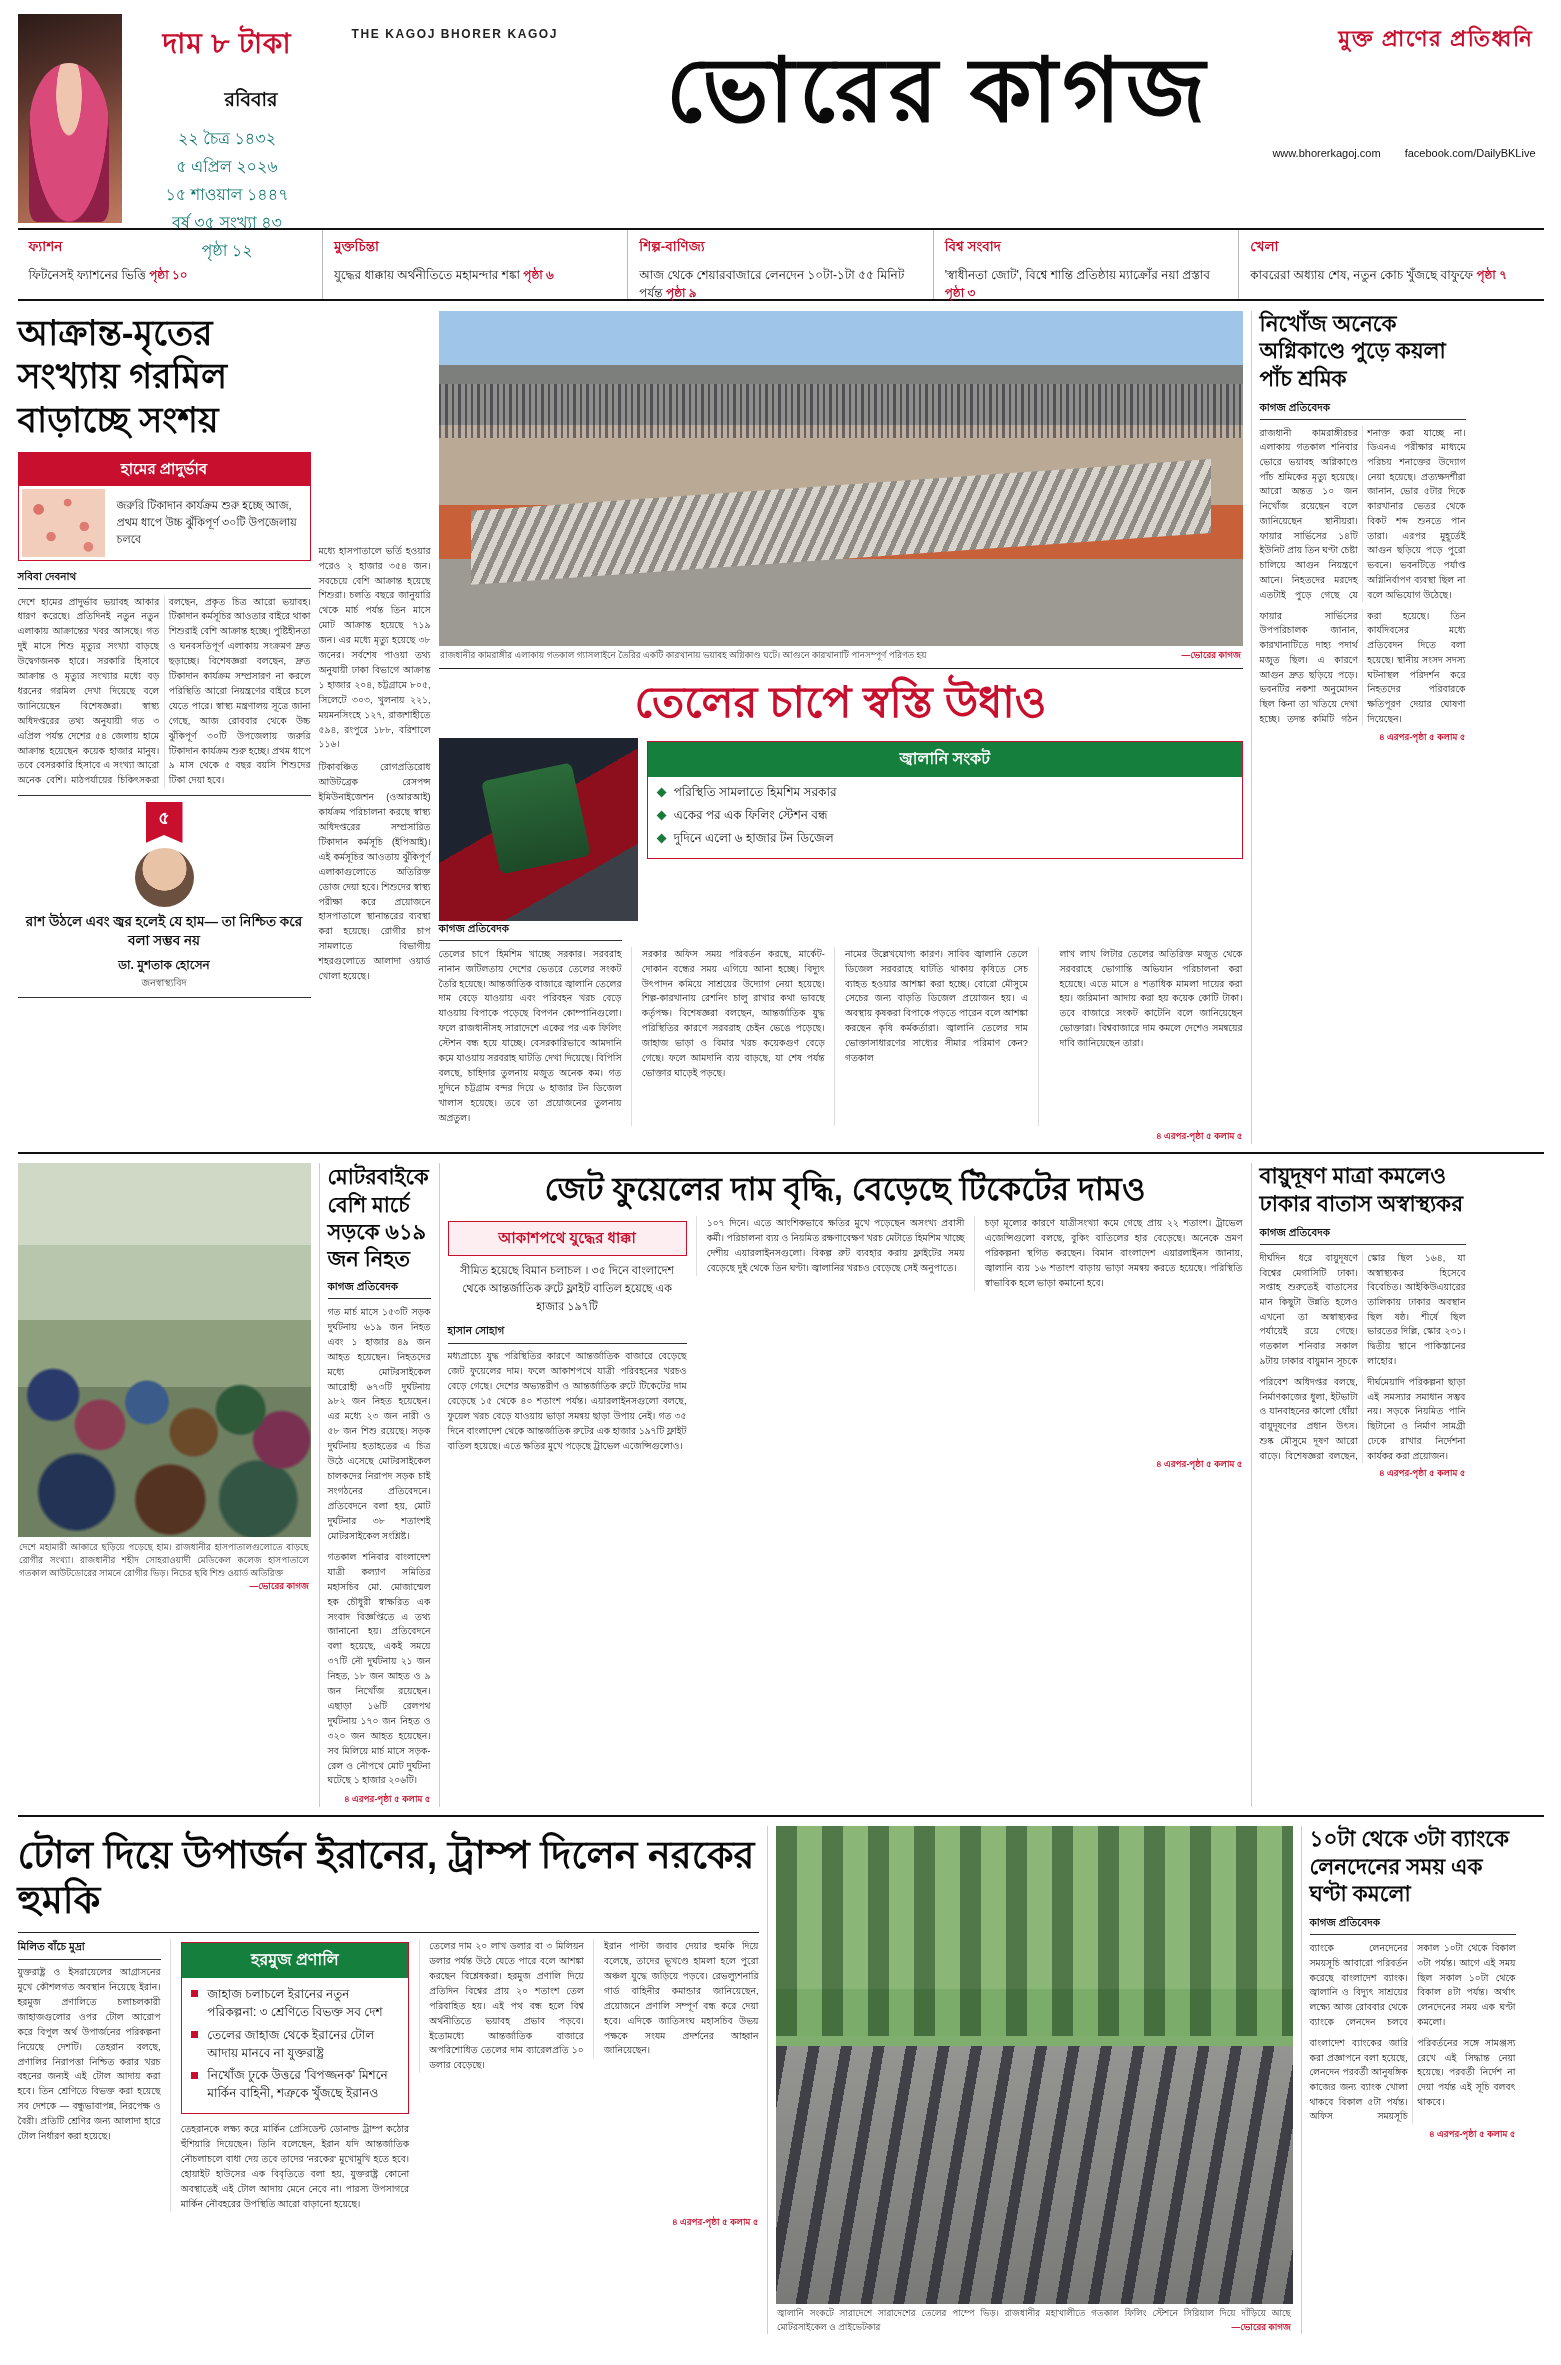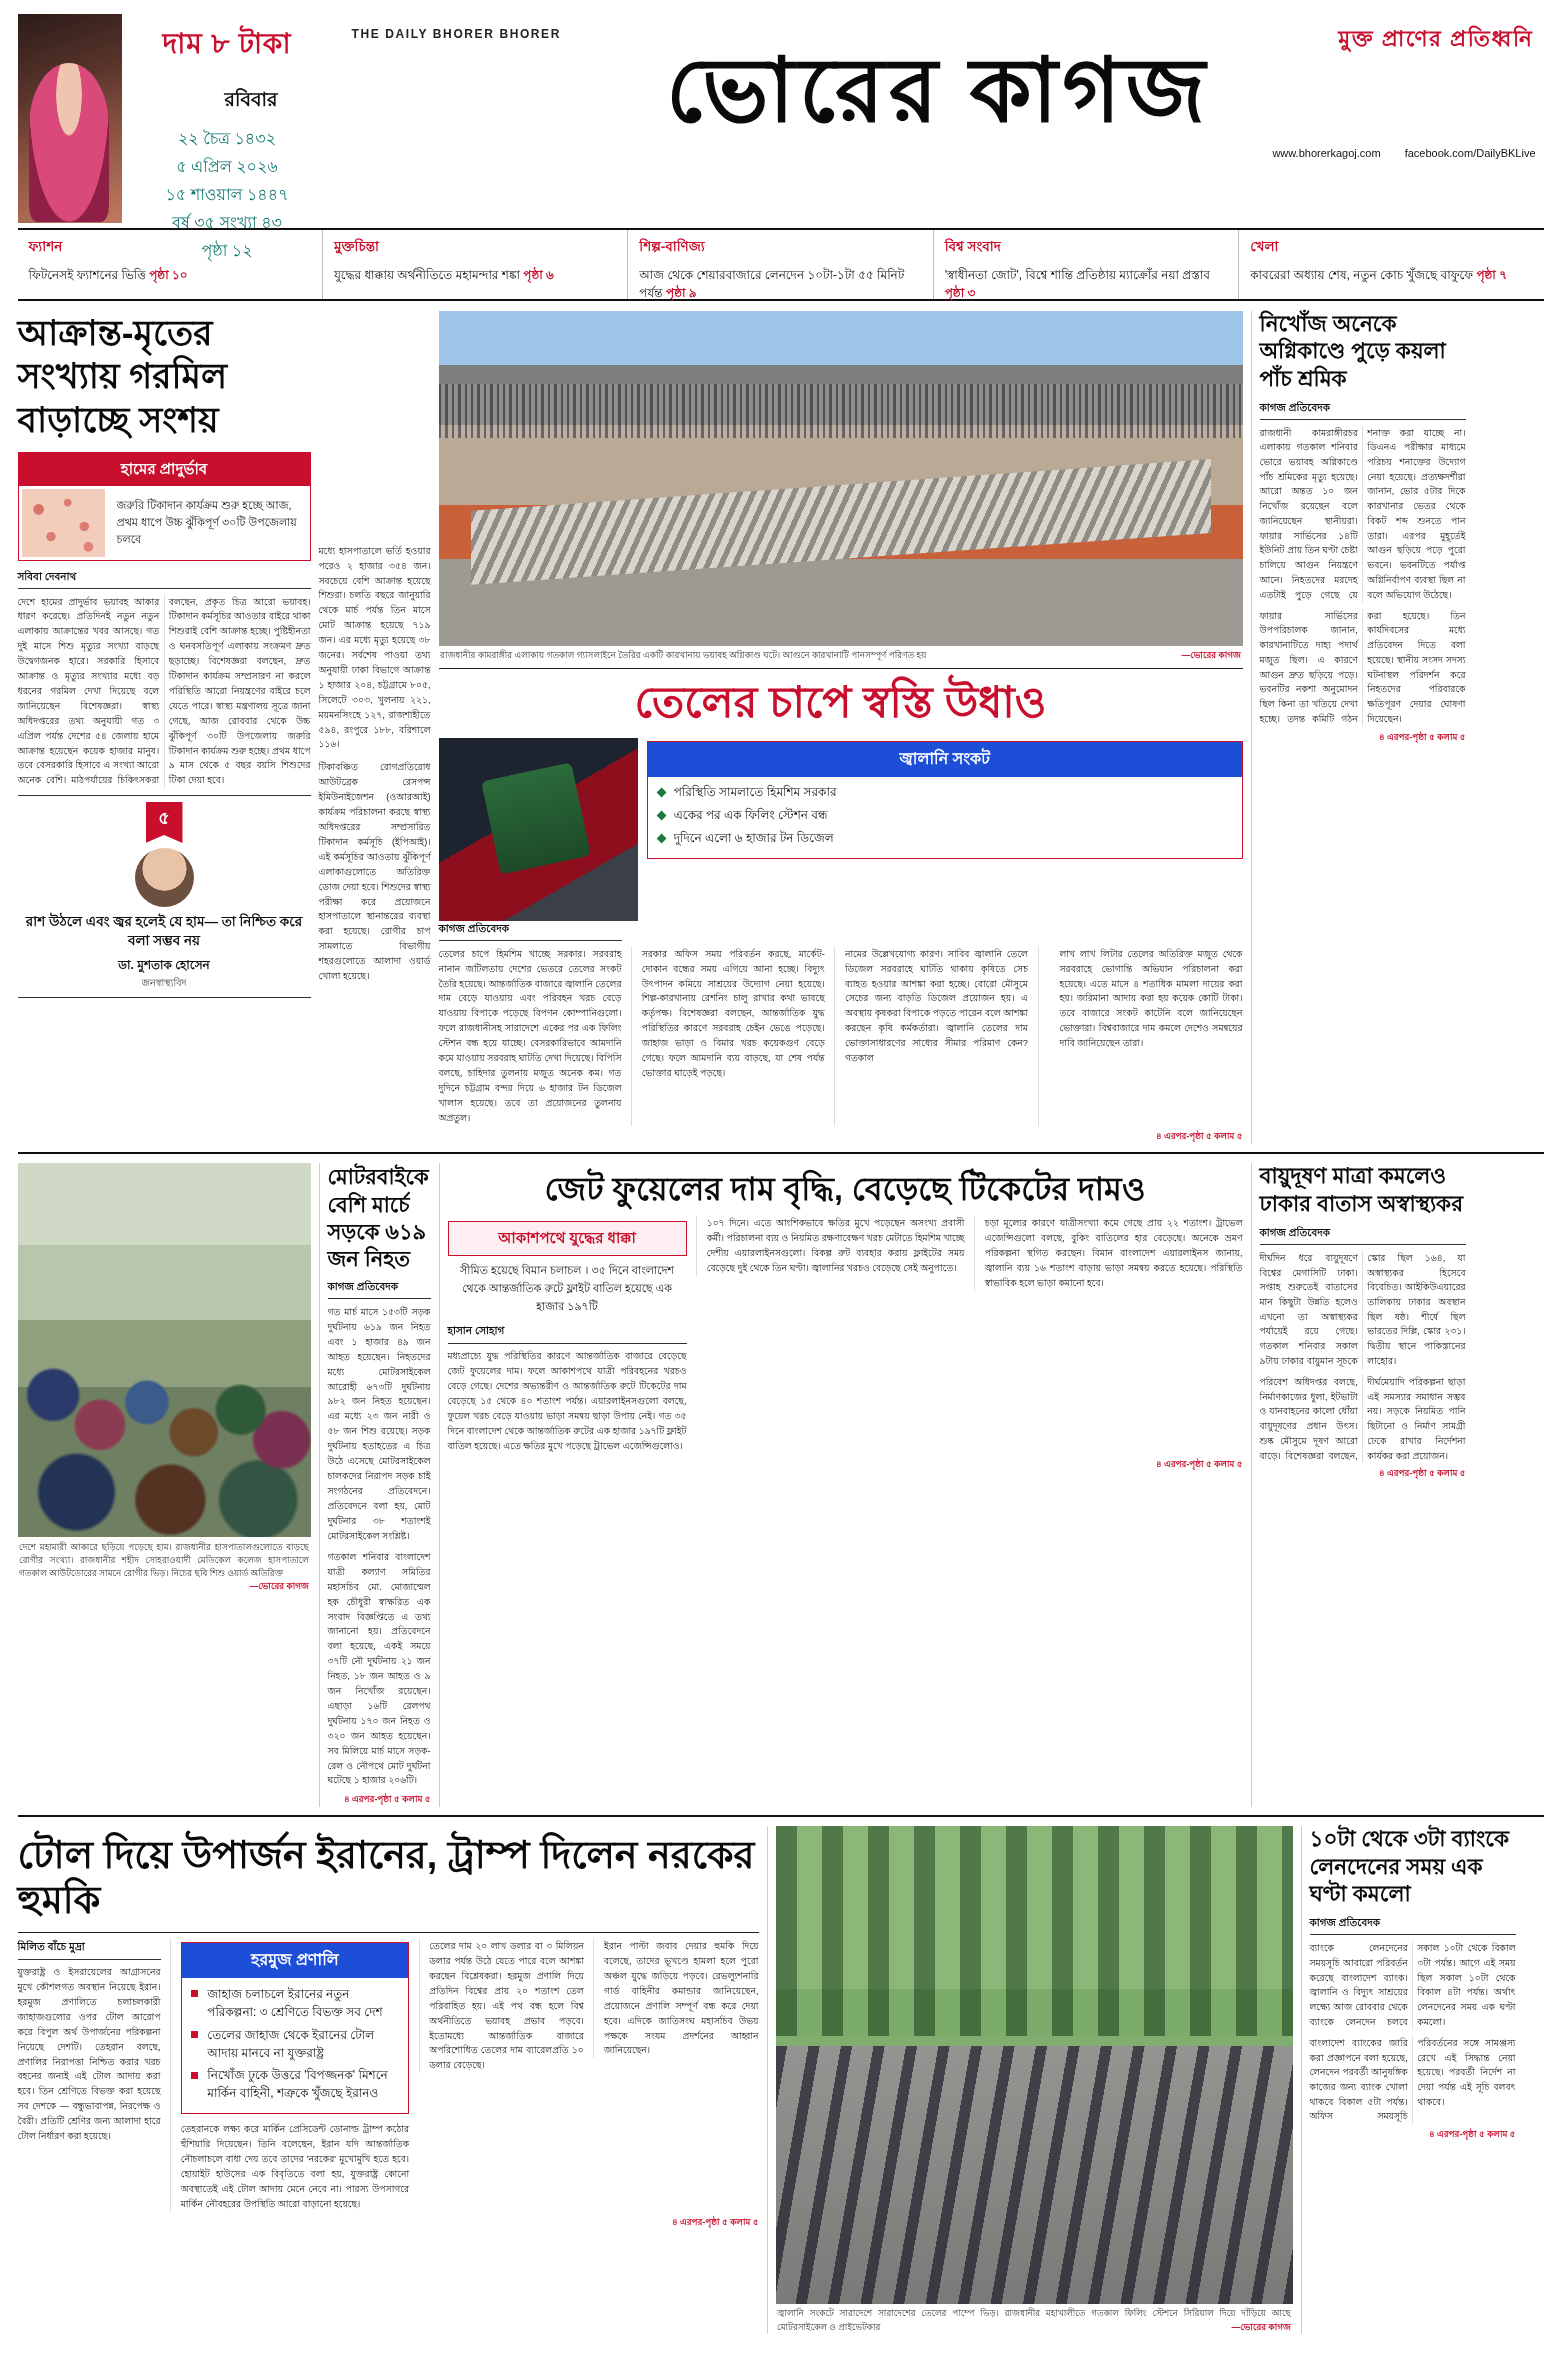--- a/index.html
+++ b/index.html
@@ -228,21 +228,21 @@
       #f3cdbb;
     flex: 0 0 83px;
   }
   .redbox-txt { font-size: 11px; line-height: 1.55; color: #111; }
 
   .bulletbox {
     border: 0.8px solid #c8102e;
     margin: 3.2px 0 8px 0;
   }
   .bulletbox-hd {
-    background: #1d4ed8;
+    background: #15803d;
     color: #fff;
     font-size: 16px;
     font-weight: bold;
     text-align: center;
     padding: 4px 6px;
   }
   .bulletbox ul {
     margin: 0; padding: 6.4px 8px 6.4px 9.6px;
     list-style: none;
   }
@@ -414,21 +414,21 @@
     <div class="mh-left">
       <div class="mh-price">দাম ৮ টাকা</div>
       <div class="mh-day">রবিবার</div>
       <div class="mh-dates" style="white-space:pre-line">২২ চৈত্র ১৪৩২
 ৫ এপ্রিল ২০২৬
 ১৫ শাওয়াল ১৪৪৭
 বর্ষ ৩৫ সংখ্যা ৪৩
 পৃষ্ঠা ১২</div>
     </div>
     <div class="mh-center">
-      <div class="mh-eng">THE DAILY BHORER BHORER</div>
+      <div class="mh-eng">THE KAGOJ BHORER KAGOJ</div>
       <div class="mh-slogan">মুক্ত প্রাণের প্রতিধ্বনি</div>
       <div class="mh-title">ভোরের কাগজ</div>
       <div class="mh-urls">
         <span>www.bhorerkagoj.com</span>
         <span>facebook.com/DailyBKLive</span>
       </div>
     </div>
   </div>
 
   <div class="teaserbar">

